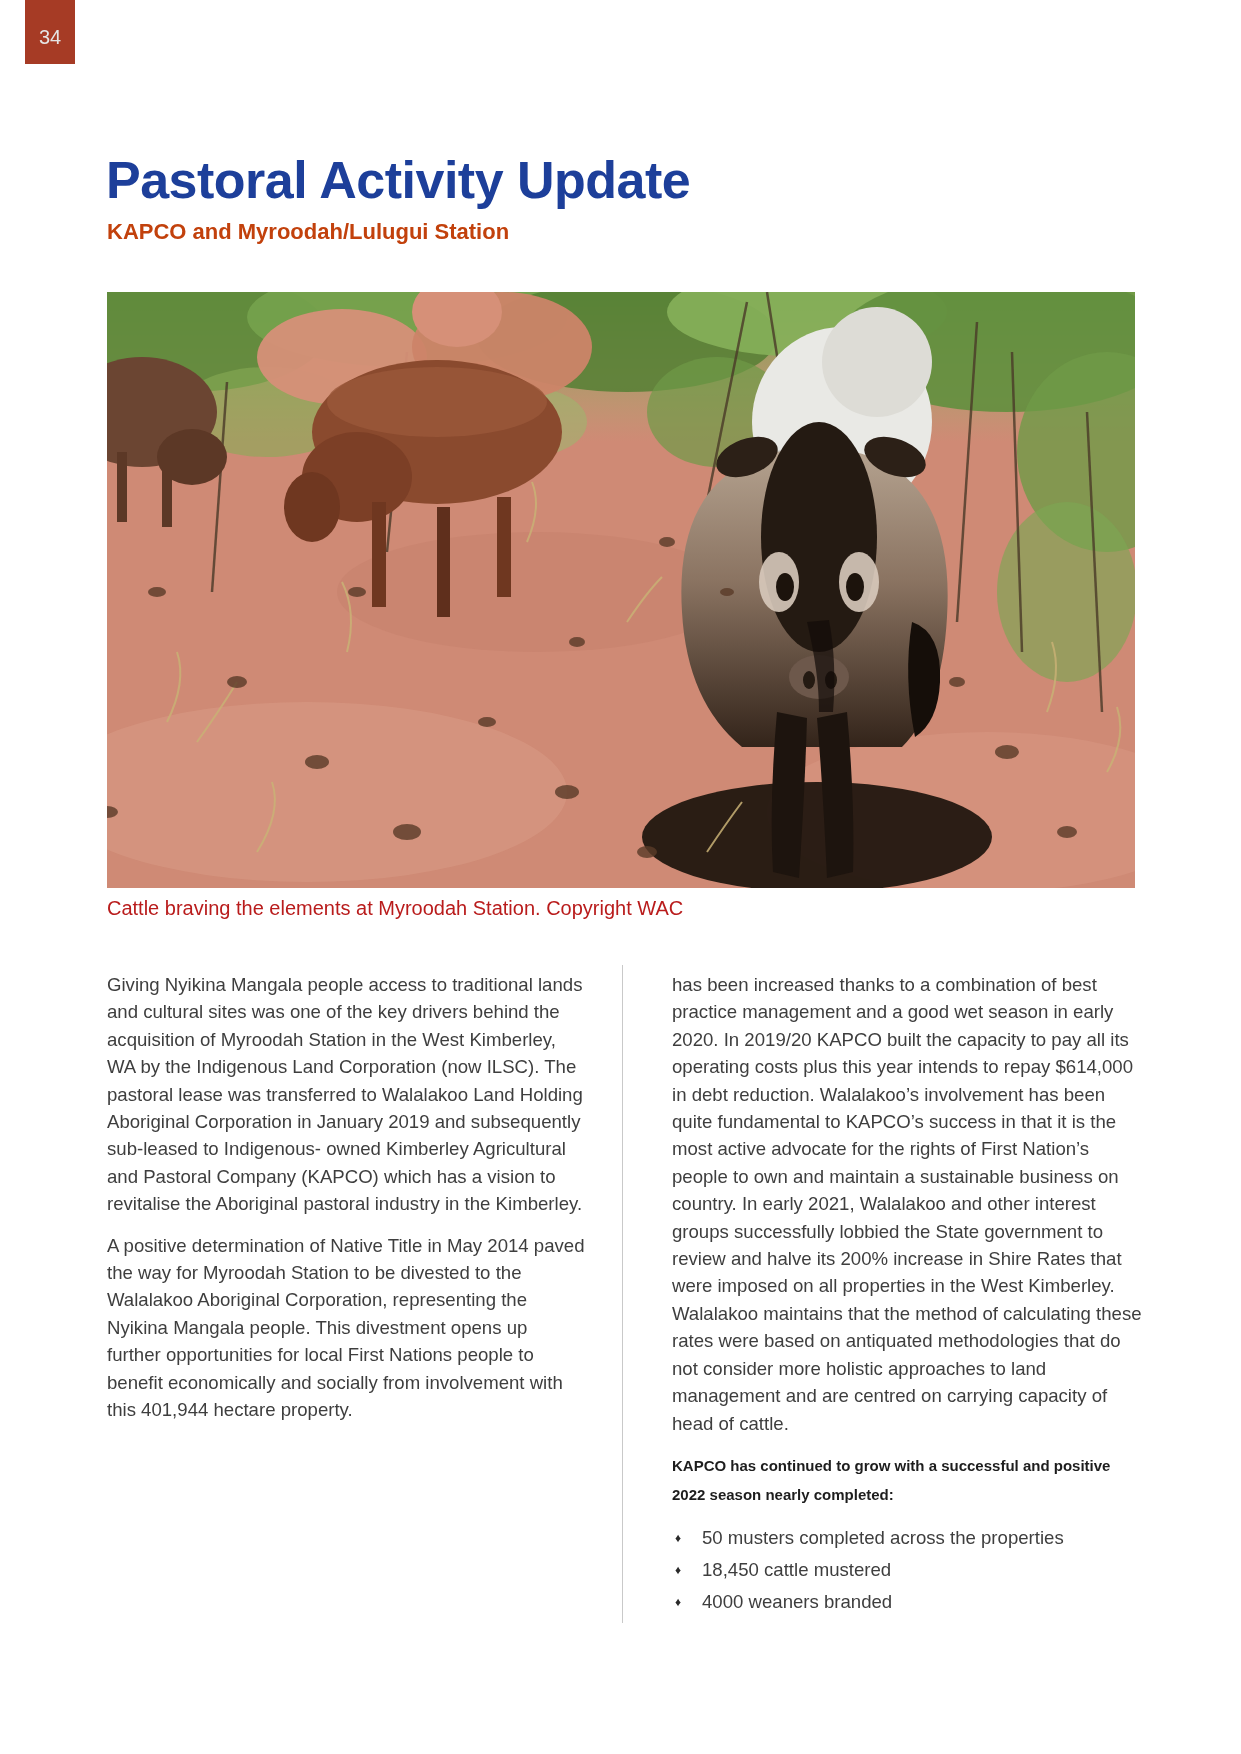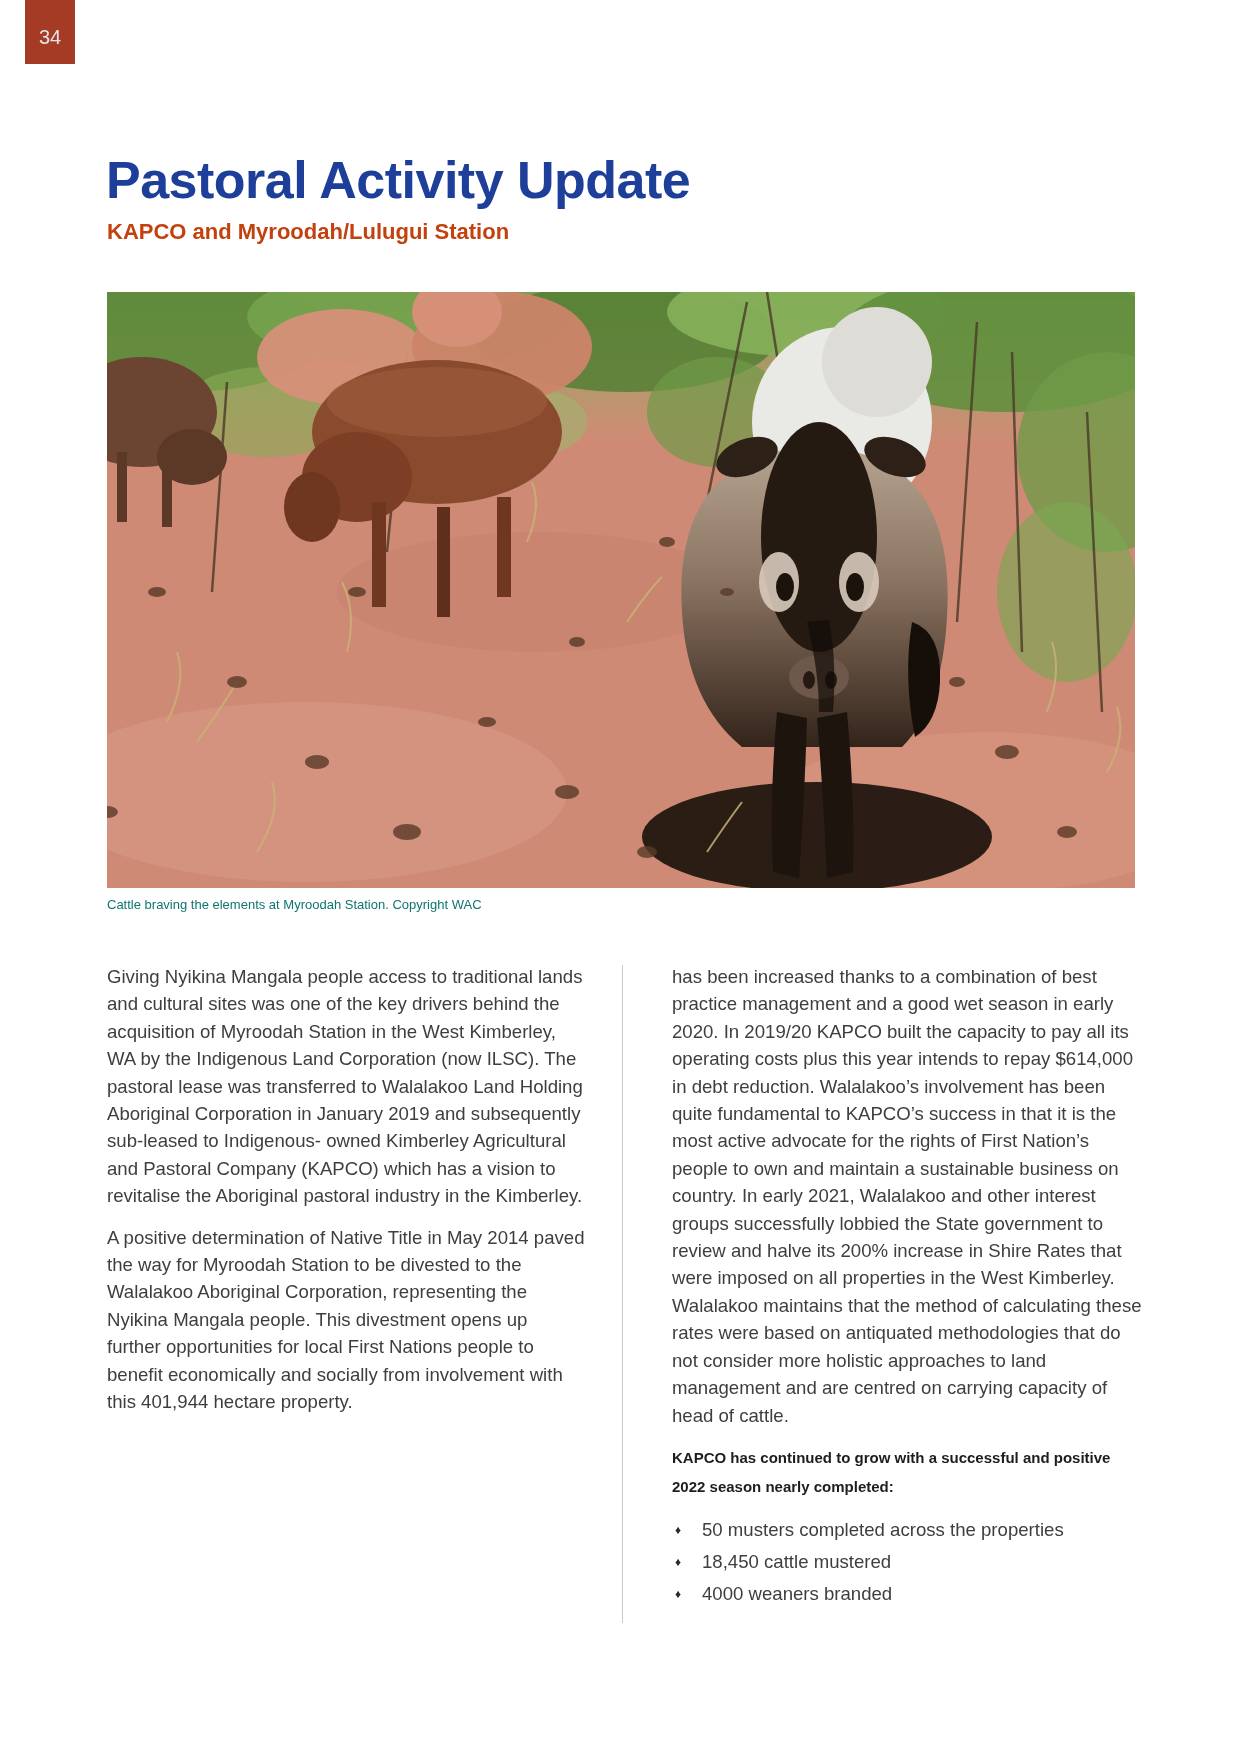--- a/index.html
+++ b/index.html
@@ -41,35 +41,35 @@
     position:absolute; left:107px; top:292px;
     width:1028px; height:596px;
     overflow:hidden;
     background:#cf8a75;
   }
   .photo-frame svg { display:block; width:100%; height:100%; }
 
   .photo-caption {
     position:absolute; left:107px; top:897px;
     width:900px;
-    font-size:13px;
-    color:#0f766e;
+    font-size:20px;
+    color:#b91c1c;
   }
 
   .body-columns {
     position:absolute; left:107px; top:963px;
     width:1028px; height:680px;
   }
   .col {
     position:absolute; top:0;
     font-size:18.6px;
     line-height:27.4px;
     color:#3e3e3e;
   }
-  .col p { margin:0 0 14px 0; }
+  .col p { margin:8px 0 14px 0; }
   .col-left  { left:0;    width:478px; }
   .col-right { left:565px; width:472px; }
 
   .column-divider {
     position:absolute; left:515px; top:2px;
     width:1px; height:658px;
     background:#c9c9c9;
   }
 
   .season-heading {

